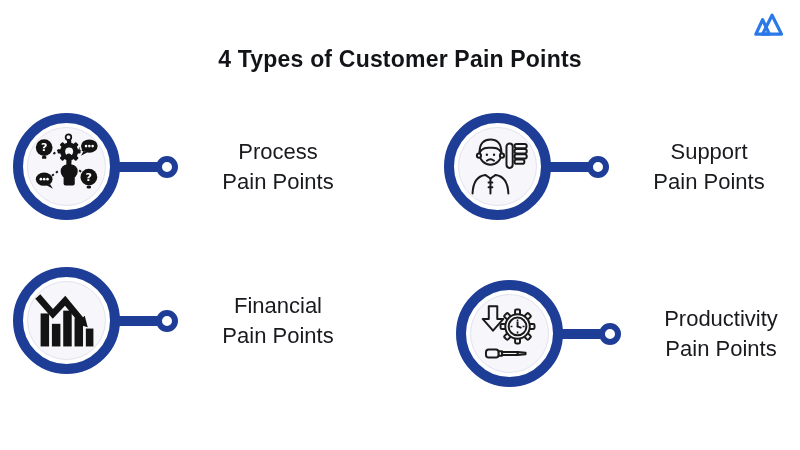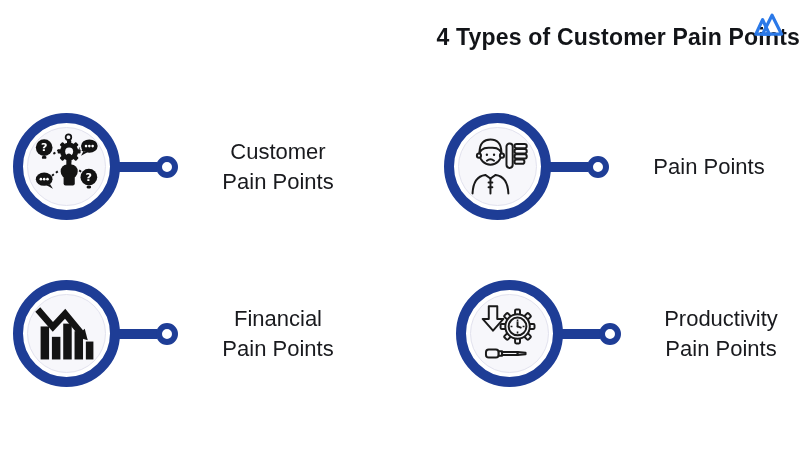--- a/index.html
+++ b/index.html
@@ -1,39 +1,39 @@
 <!DOCTYPE html>
 <html><head>
 <meta charset="utf-8">
 <style>
   * { margin:0; padding:0; box-sizing:border-box; }
   html,body { background:#ffffff; }
   body { width:800px; height:450px; font-family:"Liberation Sans", sans-serif; }
   .canvas { position:relative; width:800px; height:450px; background:#ffffff; overflow:hidden; }
 
-  .title { position:absolute; top:24px; left:0; width:100%; text-align:right;
+  .title { position:absolute; top:46px; left:0; width:100%; text-align:center;
            font-size:23px; font-weight:700; color:#121418; letter-spacing:.2px; }
 
   .logo { position:absolute; top:10px; right:14px; width:36px; height:33px; }
 
   .item { position:absolute; display:flex; align-items:center; }
   .ring-outer { width:107px; height:107px; border-radius:50%; border:10px solid #1e3d96;
                 background:#ffffff; padding:4px; flex:0 0 auto; }
   .disc { width:100%; height:100%; border-radius:50%; background:#f7f7fb;
           border:1px solid #e2e2ee; display:flex; align-items:center; justify-content:center; }
   .bar { width:39px; height:10px; background:#1e3d96; margin-left:-2px; }
   .small-ring { width:22px; height:22px; border-radius:50%; border:6px solid #1e3d96;
                 background:#ffffff; margin-left:-1px; flex:0 0 auto; }
   .label { margin-left:12px; width:176px; text-align:center; font-size:22px;
            line-height:30px; color:#191a1e; font-weight:400; }
   .label span { display:block; }
 
   #item-process      { left:13px;  top:113px; }
   #item-support      { left:444px; top:113px; }
-  #item-financial    { left:13px;  top:280px; }
+  #item-financial    { left:13px;  top:267px; }
   #item-productivity { left:456px; top:280px; }
 </style>
 </head>
 <body>
 
 <div class="canvas">
 
   <div class="title">4 Types of Customer Pain Points</div>
 
   <div class="logo">
@@ -89,21 +89,21 @@
           <g fill="#ffffff" font-family="DejaVu Sans, sans-serif" font-size="11.5" font-weight="bold" text-anchor="middle">
             <text x="11.5" y="19">?</text>
             <text x="57.5" y="49.5">?</text>
           </g>
         </svg>
       </div>
     </div>
     <div class="bar"></div>
     <div class="small-ring"></div>
     <div class="label">
-      <span>Customer</span>
+      <span>Process</span>
       <span>Pain Points</span>
     </div>
   </div>
 
   <div class="item" id="item-support">
     <div class="ring-outer">
       <div class="disc">
         <svg width="66" height="66" viewBox="0 0 70 70" fill="none" stroke="#1a1a1a" stroke-width="2.1" stroke-linecap="round" stroke-linejoin="round">
           <circle cx="27" cy="21" r="11.6" fill="#f7f7fb"></circle>
           <path d="M15.4,19.5 C15.4,9.5 20.5,5.8 27,5.8 C33.5,5.8 38.6,9.5 38.6,19.5 C34.5,13.8 31,14.6 27,14.6 C23,14.6 19.5,13.8 15.4,19.5 Z" fill="#f7f7fb"></path>
@@ -119,20 +119,21 @@
           <rect x="52.5" y="10.5" width="13" height="4.6" rx="2.3" fill="#f7f7fb"></rect>
           <rect x="52.5" y="16" width="13" height="4.6" rx="2.3" fill="#f7f7fb"></rect>
           <rect x="52.5" y="21.5" width="13" height="4.6" rx="2.3" fill="#f7f7fb"></rect>
           <rect x="52.5" y="27" width="10.5" height="4.6" rx="2.3" fill="#f7f7fb"></rect>
         </svg>
       </div>
     </div>
     <div class="bar"></div>
     <div class="small-ring"></div>
     <div class="label">
+      <span>Support</span>
       <span>Pain Points</span>
     </div>
   </div>
 
   <div class="item" id="item-financial">
     <div class="ring-outer">
       <div class="disc">
         <svg width="66" height="66" viewBox="0 0 70 70" fill="#131313">
           <rect x="7" y="27" width="9" height="35"></rect>
           <rect x="19" y="38" width="9" height="24"></rect>

